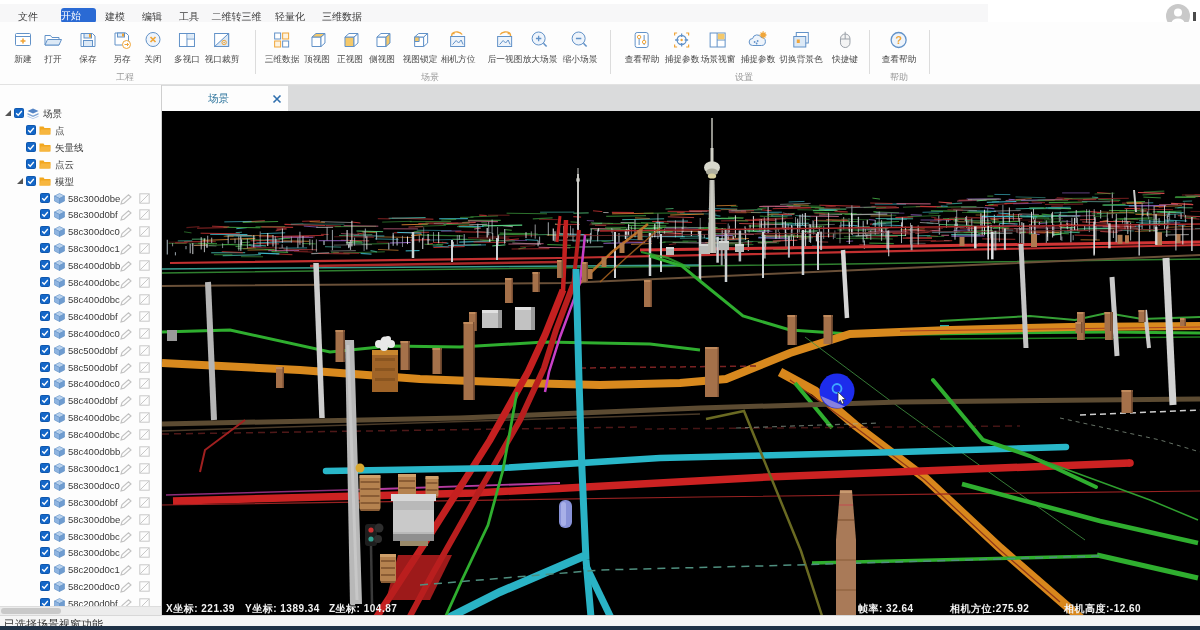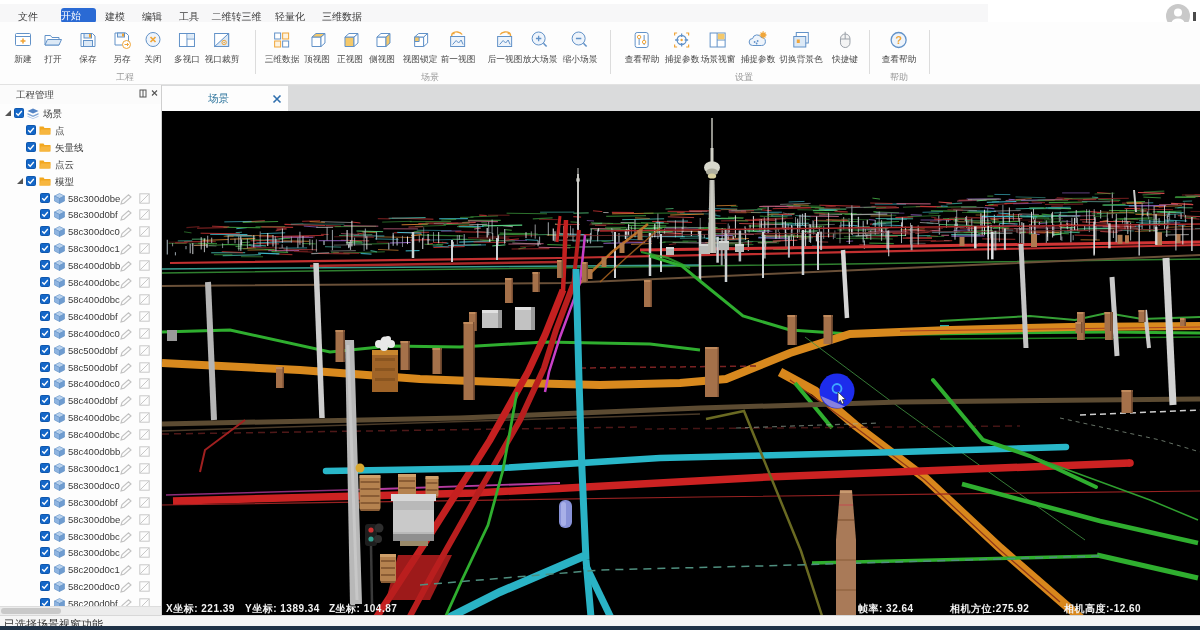--- a/index.html
+++ b/index.html
@@ -143,21 +143,21 @@
         <path d="M6 8 L10.5 8 L10.5 12.5 L6 12.5 Z" fill="#f5c96a" stroke="#6292c8"></path>
       </svg>
       <div class="lb">视图锁定</div>
     </div>
     <div class="tb" style="left:458px">
       <svg width="22" height="22" viewBox="0 0 22 22">
         <rect x="4" y="7.5" width="14" height="10" fill="#eef4fb" stroke="#6292c8"></rect>
         <path d="M6 15.5 L9.5 11.5 L12 14 L14.5 11 L16.5 15.5" fill="none" stroke="#6292c8"></path>
         <path d="M15.5 5.5 A 6 4.5 0 0 0 5.5 4.5 M5.5 4.5 L5 7 M5.5 4.5 L8 4.5" fill="none" stroke="#f0a63a" stroke-width="1.4"></path>
       </svg>
-      <div class="lb">前一视图</div>
+      <div class="lb">相机方位</div>
     </div>
     <div class="tb" style="left:505px">
       <svg width="22" height="22" viewBox="0 0 22 22">
         <rect x="4" y="7.5" width="14" height="10" fill="#eef4fb" stroke="#6292c8"></rect>
         <path d="M6 15.5 L9.5 11.5 L12 14 L14.5 11 L16.5 15.5" fill="none" stroke="#6292c8"></path>
         <path d="M6.5 5.5 A 6 4.5 0 0 1 16.5 4.5 M16.5 4.5 L17 7 M16.5 4.5 L14 4.5" fill="none" stroke="#f0a63a" stroke-width="1.4"></path>
       </svg>
       <div class="lb">后一视图</div>
     </div>
     <div class="tb" style="left:540px">
@@ -243,28 +243,20 @@
     <div class="gsep" style="left:255px"></div>
     <div class="gsep" style="left:610px"></div>
     <div class="gsep" style="left:869px"></div>
     <div class="gsep" style="left:929px"></div>
     <div class="glabel" style="left:125px">工程</div>
     <div class="glabel" style="left:430px">场景</div>
     <div class="glabel" style="left:744px">设置</div>
     <div class="glabel" style="left:899px">帮助</div>
   </div>
 <div id="lpanel" class="abs">
-    <div id="lph">
-      <span class="t">工程管理</span>
-      <svg style="position:absolute;left:139px;top:4px" width="20" height="10" viewBox="0 0 20 10">
-        <rect x="1" y="1" width="6" height="7" fill="none" stroke="#555"></rect>
-        <line x1="4" y1="1" x2="4" y2="8" stroke="#555"></line>
-        <path d="M13 1.5 L18 6.5 M18 1.5 L13 6.5" stroke="#555" stroke-width="1.1"></path>
-      </svg>
-    </div>
     <div id="tree">
       <svg class="abs" style="left:4px;top:24px" width="8" height="8" viewBox="0 0 8 8">
         <path d="M7 1 L7 7 L1 7 Z" fill="#555"></path>
       </svg>
       <svg class="abs" style="left:14px;top:23px" width="10" height="10" viewBox="0 0 10 10">
         <rect x="0.5" y="0.5" width="9" height="9" rx="1" fill="#1467c8" stroke="#0f57ad"></rect>
         <path d="M2.2 5.2 L4.2 7.2 L7.8 3" fill="none" stroke="#fff" stroke-width="1.3"></path>
       </svg>
       <svg class="abs" style="left:27px;top:23px" width="12" height="11" viewBox="0 0 12 11">
         <path d="M6 0.5 L11.5 3 L6 5.5 L0.5 3 Z" fill="#5585c5"></path>

